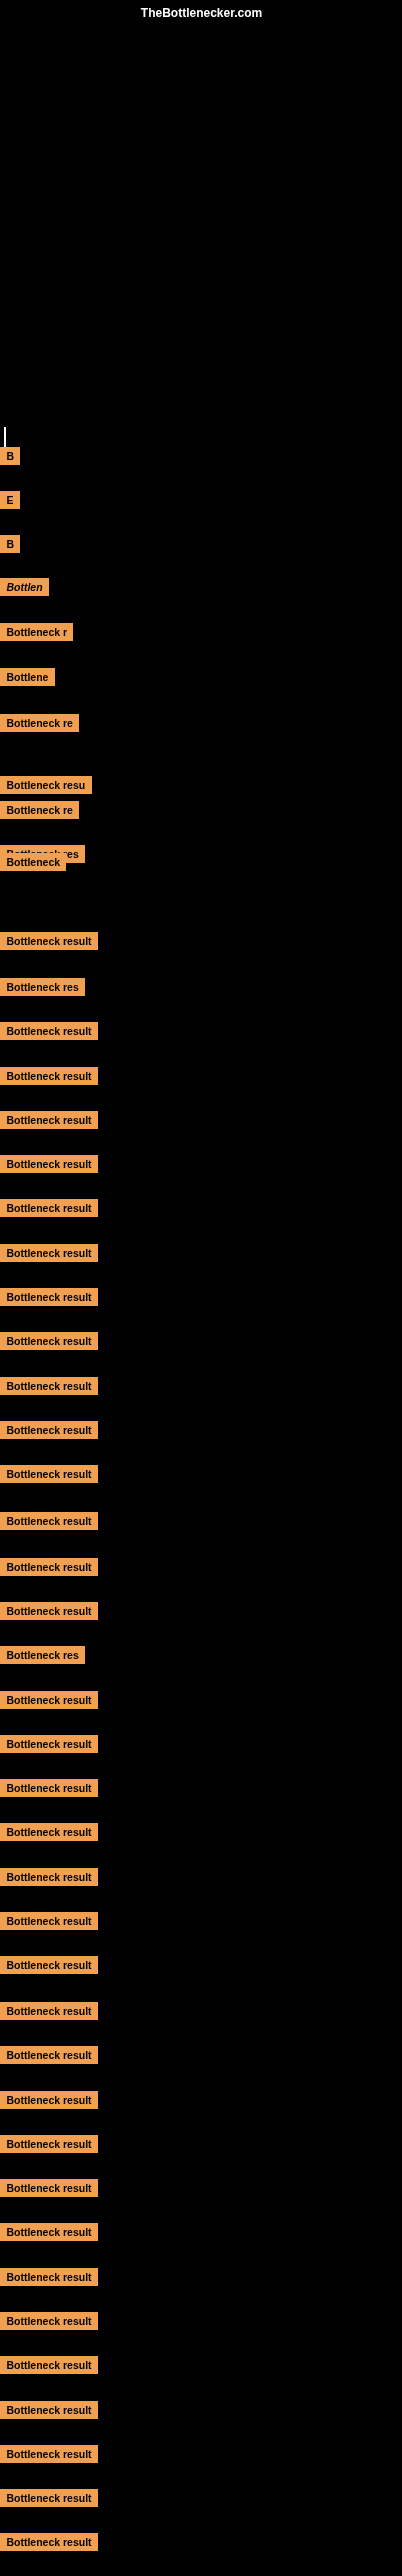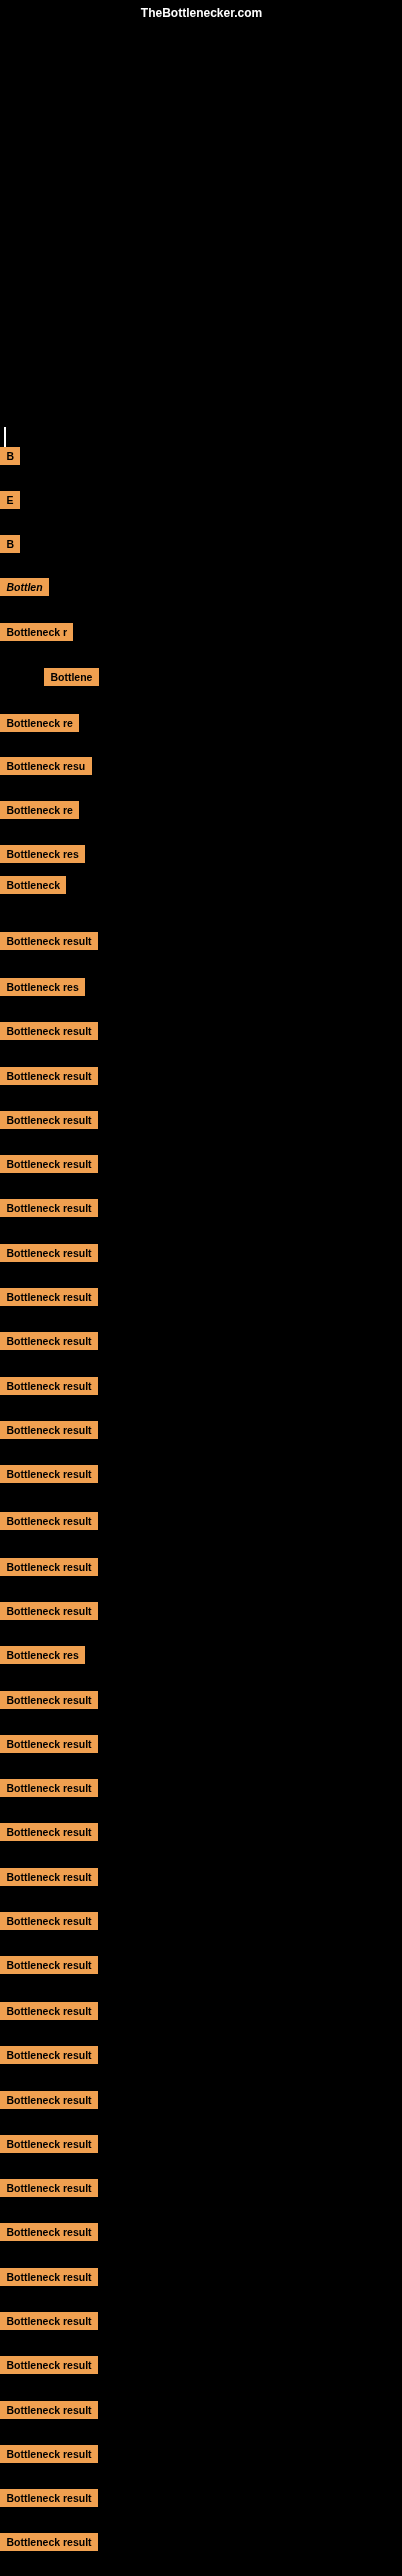--- a/index.html
+++ b/index.html
@@ -54,26 +54,26 @@
 <div class="site-title">TheBottlenecker.com</div>
 
 <div class="cursor-line" style="top: 427px;"></div>
 
 <div id="results-container">
     <div class="result-row" style="top: 447px; left: 0px;"><div class="result-badge">B</div></div>
     <div class="result-row" style="top: 491px; left: 0px;"><div class="result-badge">E</div></div>
     <div class="result-row" style="top: 535px; left: 0px;"><div class="result-badge">B</div></div>
     <div class="result-row" style="top: 578px; left: 0px; font-style: italic;"><div class="result-badge">Bottlen</div></div>
     <div class="result-row" style="top: 616px; left: 0px; margin-top: 7px;"><div class="result-badge">Bottleneck r</div></div>
-    <div class="result-row" style="top: 668px; left: 0px; padding-left: 44px;"><div class="result-badge">Bottlene</div></div>
+    <div class="result-row" style="top: 668px; left: 0px;"><div class="result-badge">Bottlene</div></div>
     <div class="result-row" style="top: 714px; left: 0px;"><div class="result-badge">Bottleneck re</div></div>
-    <div class="result-row" style="top: 757px; left: 0px;"><div class="result-badge">Bottleneck resu</div></div>
+    <div class="result-row" style="top: 776px; left: 0px;"><div class="result-badge">Bottleneck resu</div></div>
     <div class="result-row" style="top: 801px; left: 0px;"><div class="result-badge">Bottleneck re</div></div>
     <div class="result-row" style="top: 845px; left: 0px;"><div class="result-badge">Bottleneck res</div></div>
-    <div class="result-row" style="top: 876px; left: 0px;"><div class="result-badge">Bottleneck</div></div>
+    <div class="result-row" style="top: 853px; left: 0px;"><div class="result-badge">Bottleneck</div></div>
     <div class="result-row" style="top: 932px; left: 0px;"><div class="result-badge">Bottleneck result</div></div>
     <div class="result-row" style="top: 978px; left: 0px;"><div class="result-badge">Bottleneck res</div></div>
     <div class="result-row" style="top: 1022px; left: 0px;"><div class="result-badge">Bottleneck result</div></div>
     <div class="result-row" style="top: 1067px; left: 0px;"><div class="result-badge">Bottleneck result</div></div>
     <div class="result-row" style="top: 1111px; left: 0px;"><div class="result-badge">Bottleneck result</div></div>
     <div class="result-row" style="top: 1155px; left: 0px;"><div class="result-badge">Bottleneck result</div></div>
     <div class="result-row" style="top: 1199px; left: 0px;"><div class="result-badge">Bottleneck result</div></div>
     <div class="result-row" style="top: 1244px; left: 0px;"><div class="result-badge">Bottleneck result</div></div>
     <div class="result-row" style="top: 1288px; left: 0px;"><div class="result-badge">Bottleneck result</div></div>
     <div class="result-row" style="top: 1332px; left: 0px;"><div class="result-badge">Bottleneck result</div></div>

